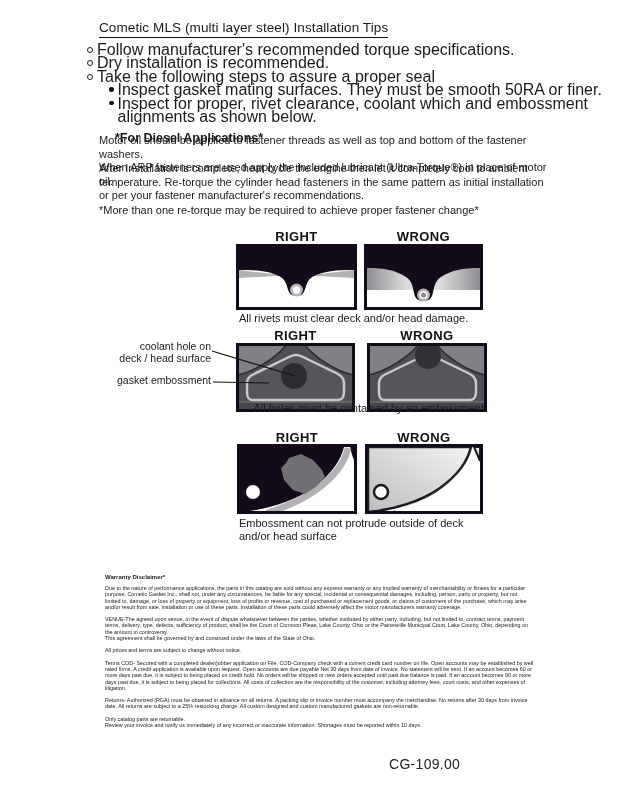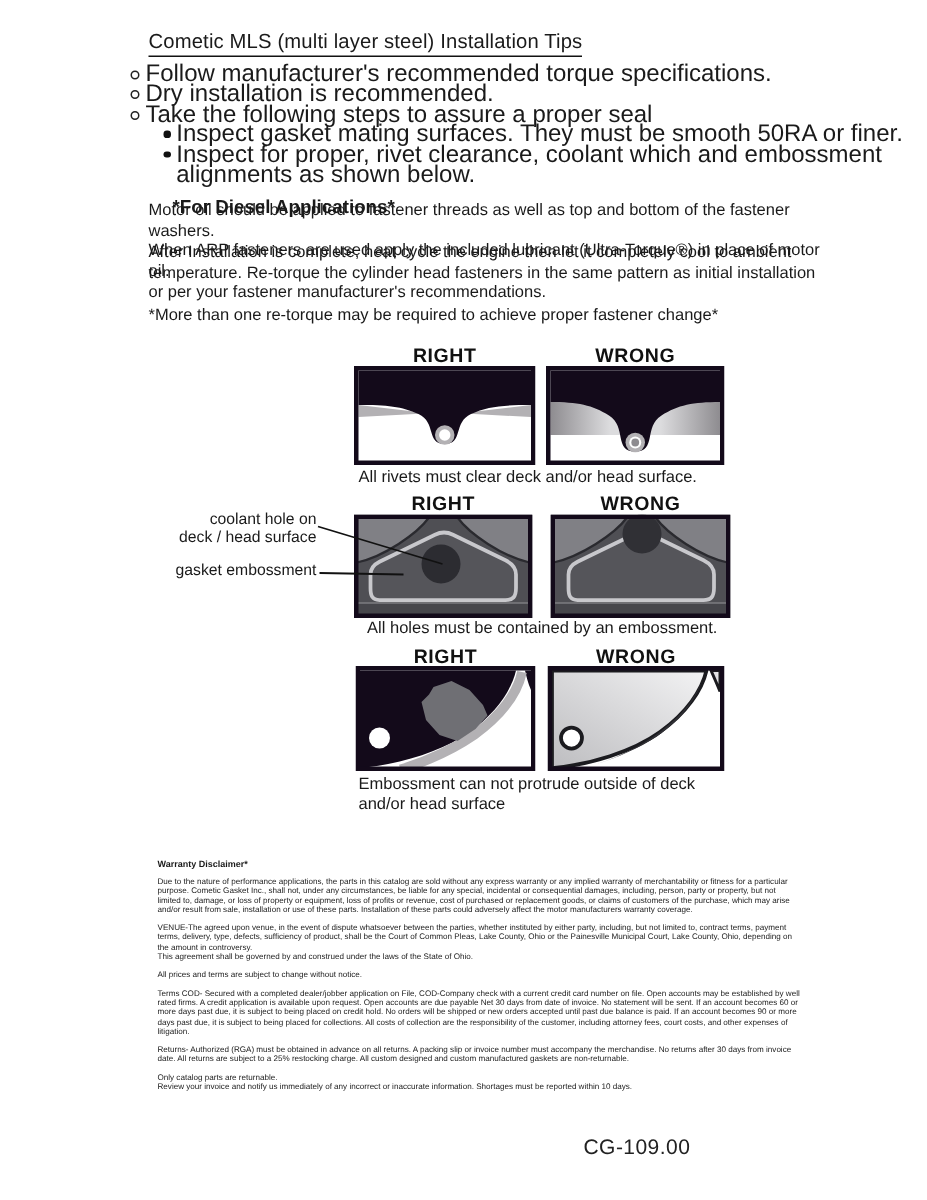--- a/index.html
+++ b/index.html
@@ -92,21 +92,21 @@
     </defs>
     <rect x="0" y="0" width="119" height="66" fill="#ffffff"></rect>
     <rect x="3" y="24" width="113" height="22" fill="url(#g1w)"></rect>
     <path d="M3,3 H116 V24 C98,24 88,26 77,33 C65,40.5 74,57 59.5,57 C45,57 54,40.5 42,33 C31,26 21,24 3,24 Z" fill="#130A1A"></path>
     <circle cx="59.5" cy="51" r="6.5" fill="#B3B1B4"></circle>
     <circle cx="59.5" cy="51" r="4" fill="#ffffff"></circle>
     <circle cx="59.5" cy="51" r="2.6" fill="#8E8C90"></circle>
     <rect x="1.5" y="1.5" width="116" height="63" fill="none" stroke="#130A1A" stroke-width="3"></rect>
   </svg>
 
-  <div class="dg-caption" style="left:239px;top:312px">All rivets must clear deck and/or head surface.</div>
+  <div class="dg-caption" style="left:239px;top:312px">All rivets must clear deck and/or head damage.</div>
 
   <div class="dg-label" style="left:236px;top:328px;width:119px">RIGHT</div>
   <div class="dg-label" style="left:367px;top:328px;width:120px">WRONG</div>
 
   <div class="anno" style="top:341px">coolant hole on
 deck / head surface</div>
   <div class="anno" style="top:375px">gasket embossment</div>
 
   <svg class="panel" style="left:236px;top:343px" width="119" height="69" viewBox="0 0 119 69">
     <rect x="0" y="0" width="119" height="69" fill="#4F4F54"></rect>
@@ -128,21 +128,21 @@
     <path d="M18,57 C13,57 12,54 12,49 L12,40 C12,36 14,33.5 18,31.5 L55,13.5 C59,11.5 63,11.5 67,13.5 L102,30.5 C107,33 109,36 109,40 L109,49 C109,55 107,57 102,57 Z" fill="#55555A" stroke="#C8C8CC" stroke-width="2.5"></path>
     <circle cx="61" cy="13" r="13" fill="#303035"></circle>
     <rect x="1.5" y="1.5" width="117" height="66" fill="none" stroke="#130A1A" stroke-width="3"></rect>
   </svg>
 
   <svg class="leader" width="100" height="45" viewBox="0 0 100 45">
     <line x1="7" y1="7" x2="90" y2="32" stroke="#111111" stroke-width="1.2"></line>
     <line x1="8" y1="38" x2="64" y2="39" stroke="#111111" stroke-width="1.2"></line>
   </svg>
 
-  <div class="dg-caption" style="left:236px;top:413px;width:251px;text-align:center">All holes must be contained by an embossment.</div>
+  <div class="dg-caption" style="left:236px;top:402px;width:251px;text-align:right">All holes must be contained by an embossment.</div>
 
   <div class="dg-label" style="left:237px;top:430px;width:120px">RIGHT</div>
   <div class="dg-label" style="left:365px;top:430px;width:118px">WRONG</div>
 
   <svg class="panel" style="left:237px;top:444px" width="120" height="70" viewBox="0 0 120 70">
     <rect x="0" y="0" width="120" height="70" fill="#ffffff"></rect>
     <path d="M3,3 H107 C104,16 94,31 76,44 C58,57 28,66 3,68 Z" fill="#130A1A"></path>
     <path d="M113,3 H117 V16 C115,11.5 114,7 113,3 Z" fill="#130A1A"></path>
     <path d="M111,4 C108,18 97,33 79,46 C63,57 46,64 30,69" fill="none" stroke="#B3B1B4" stroke-width="6.5"></path>
     <polygon points="52,14 64,10 76,16 85,26 88,33 80,42 68,50 56,46 47,36 44,24 49,19" fill="#6F6F74"></polygon>

